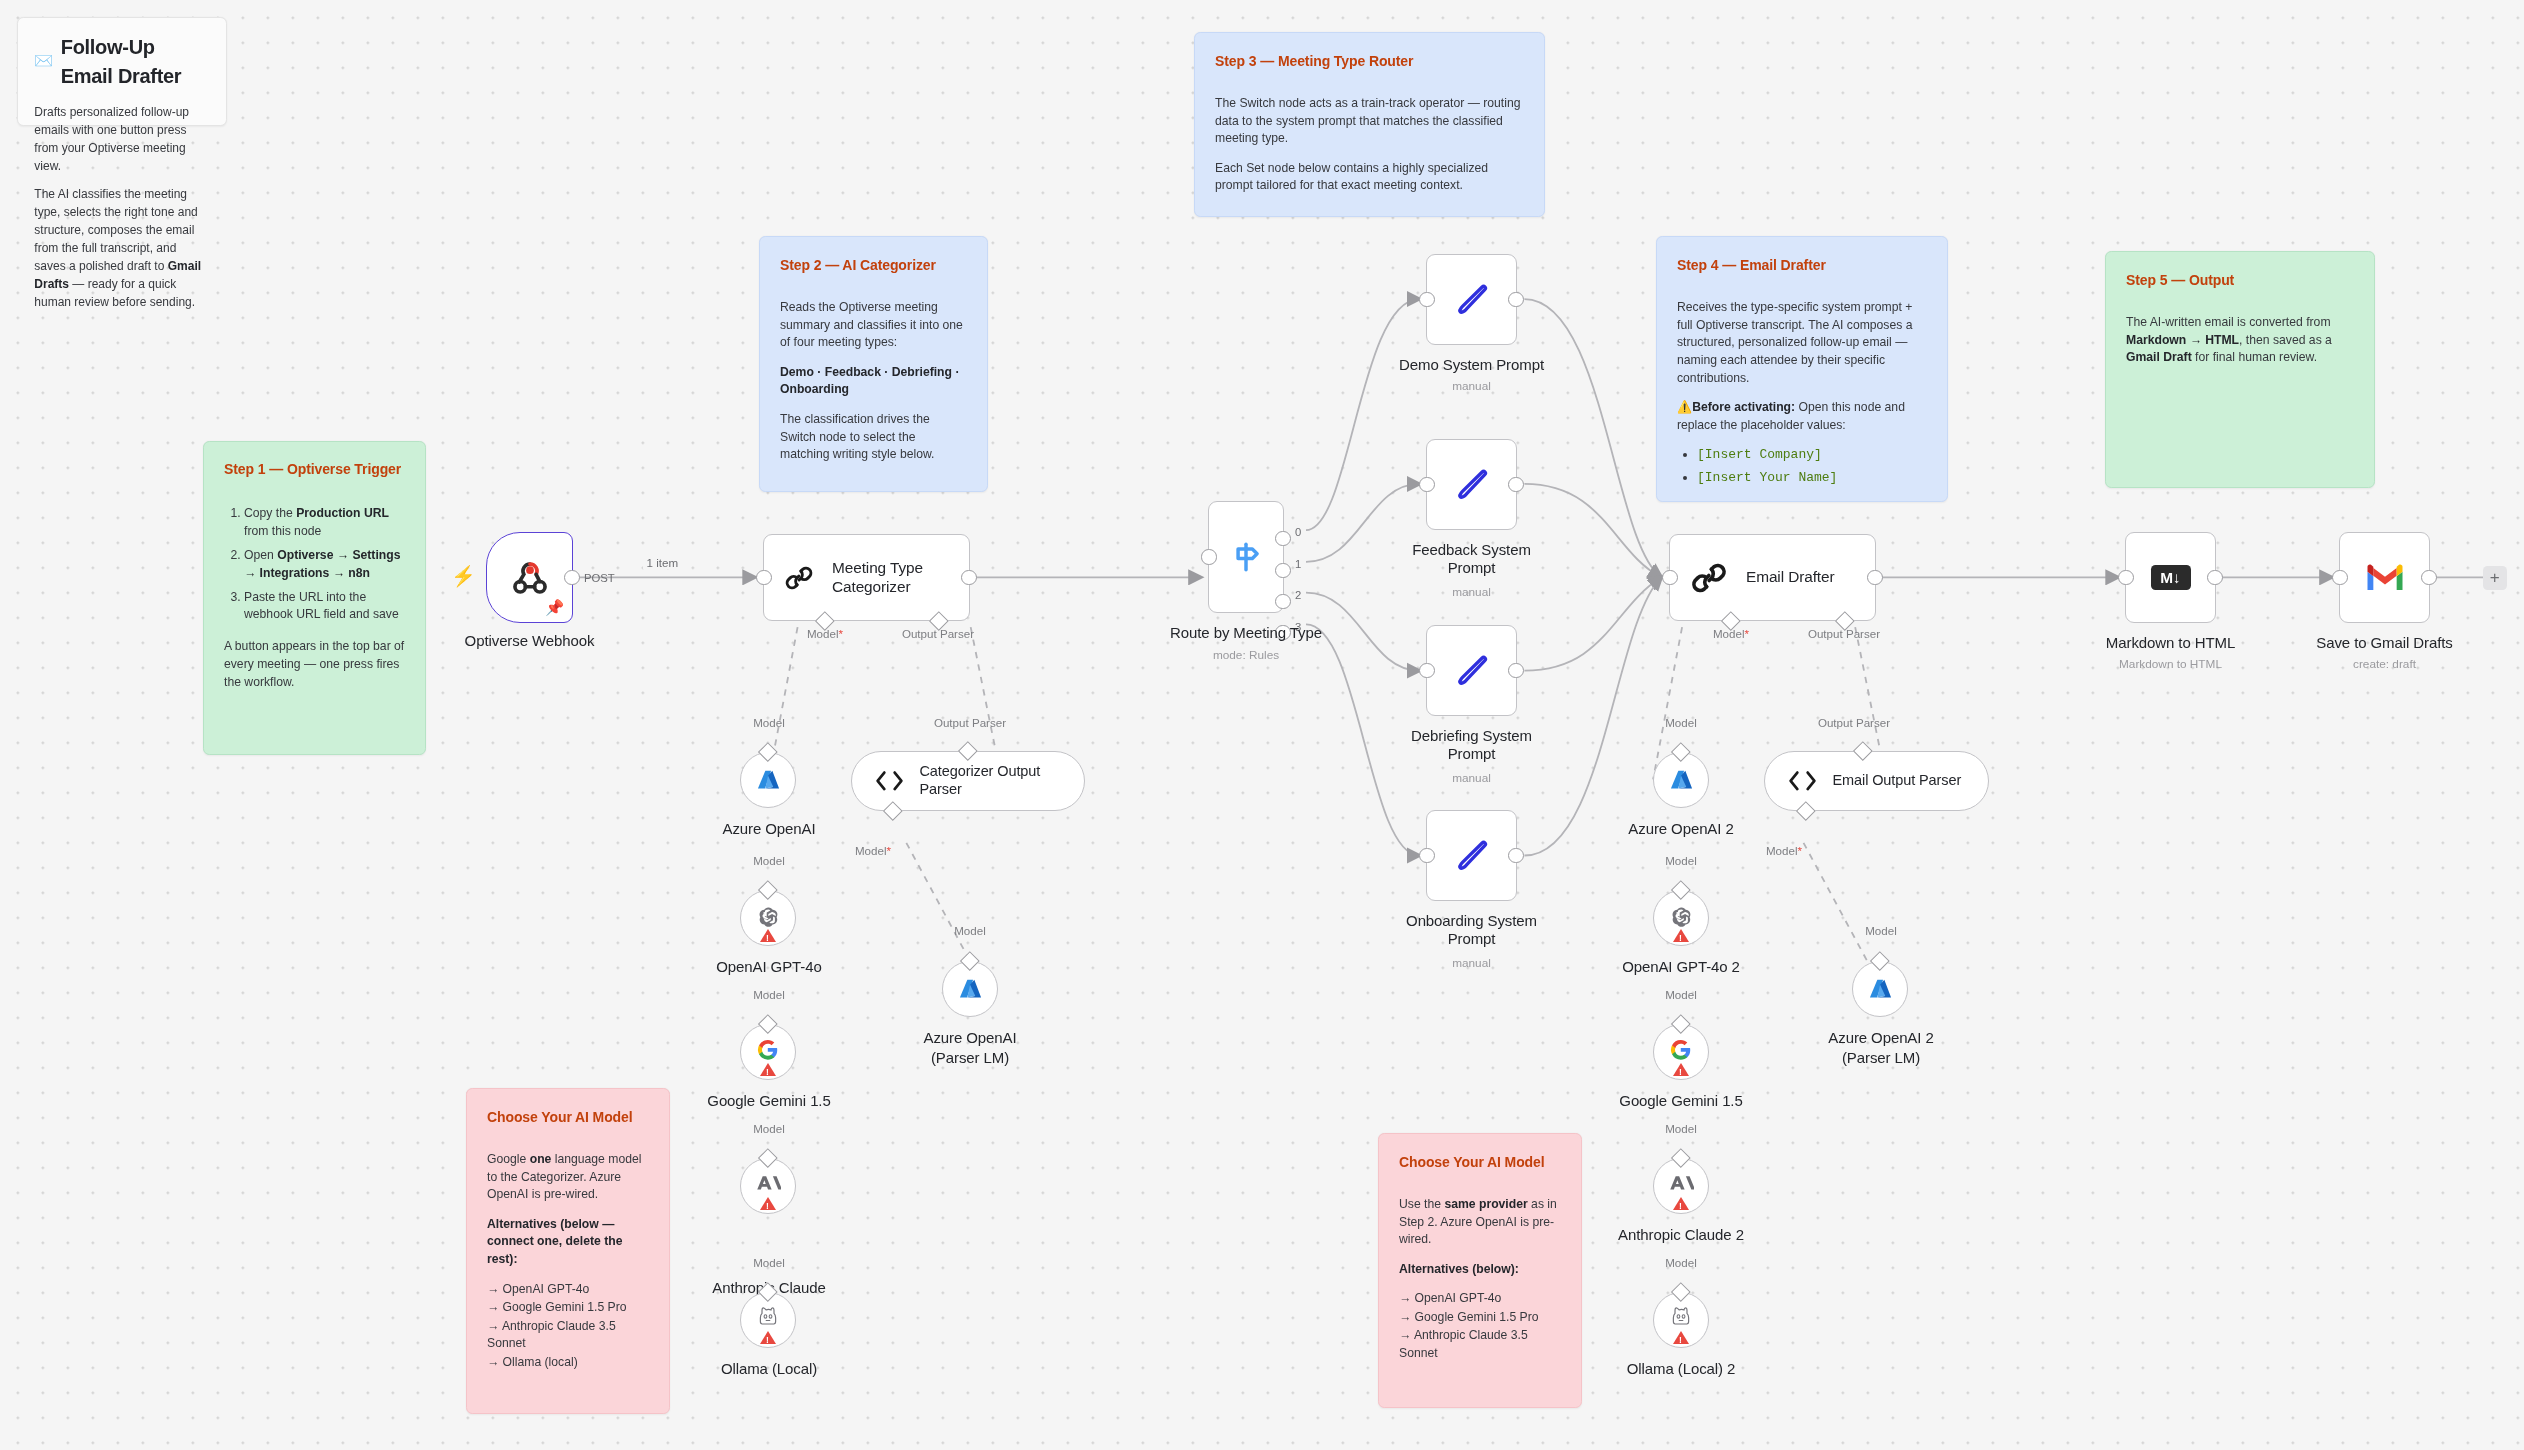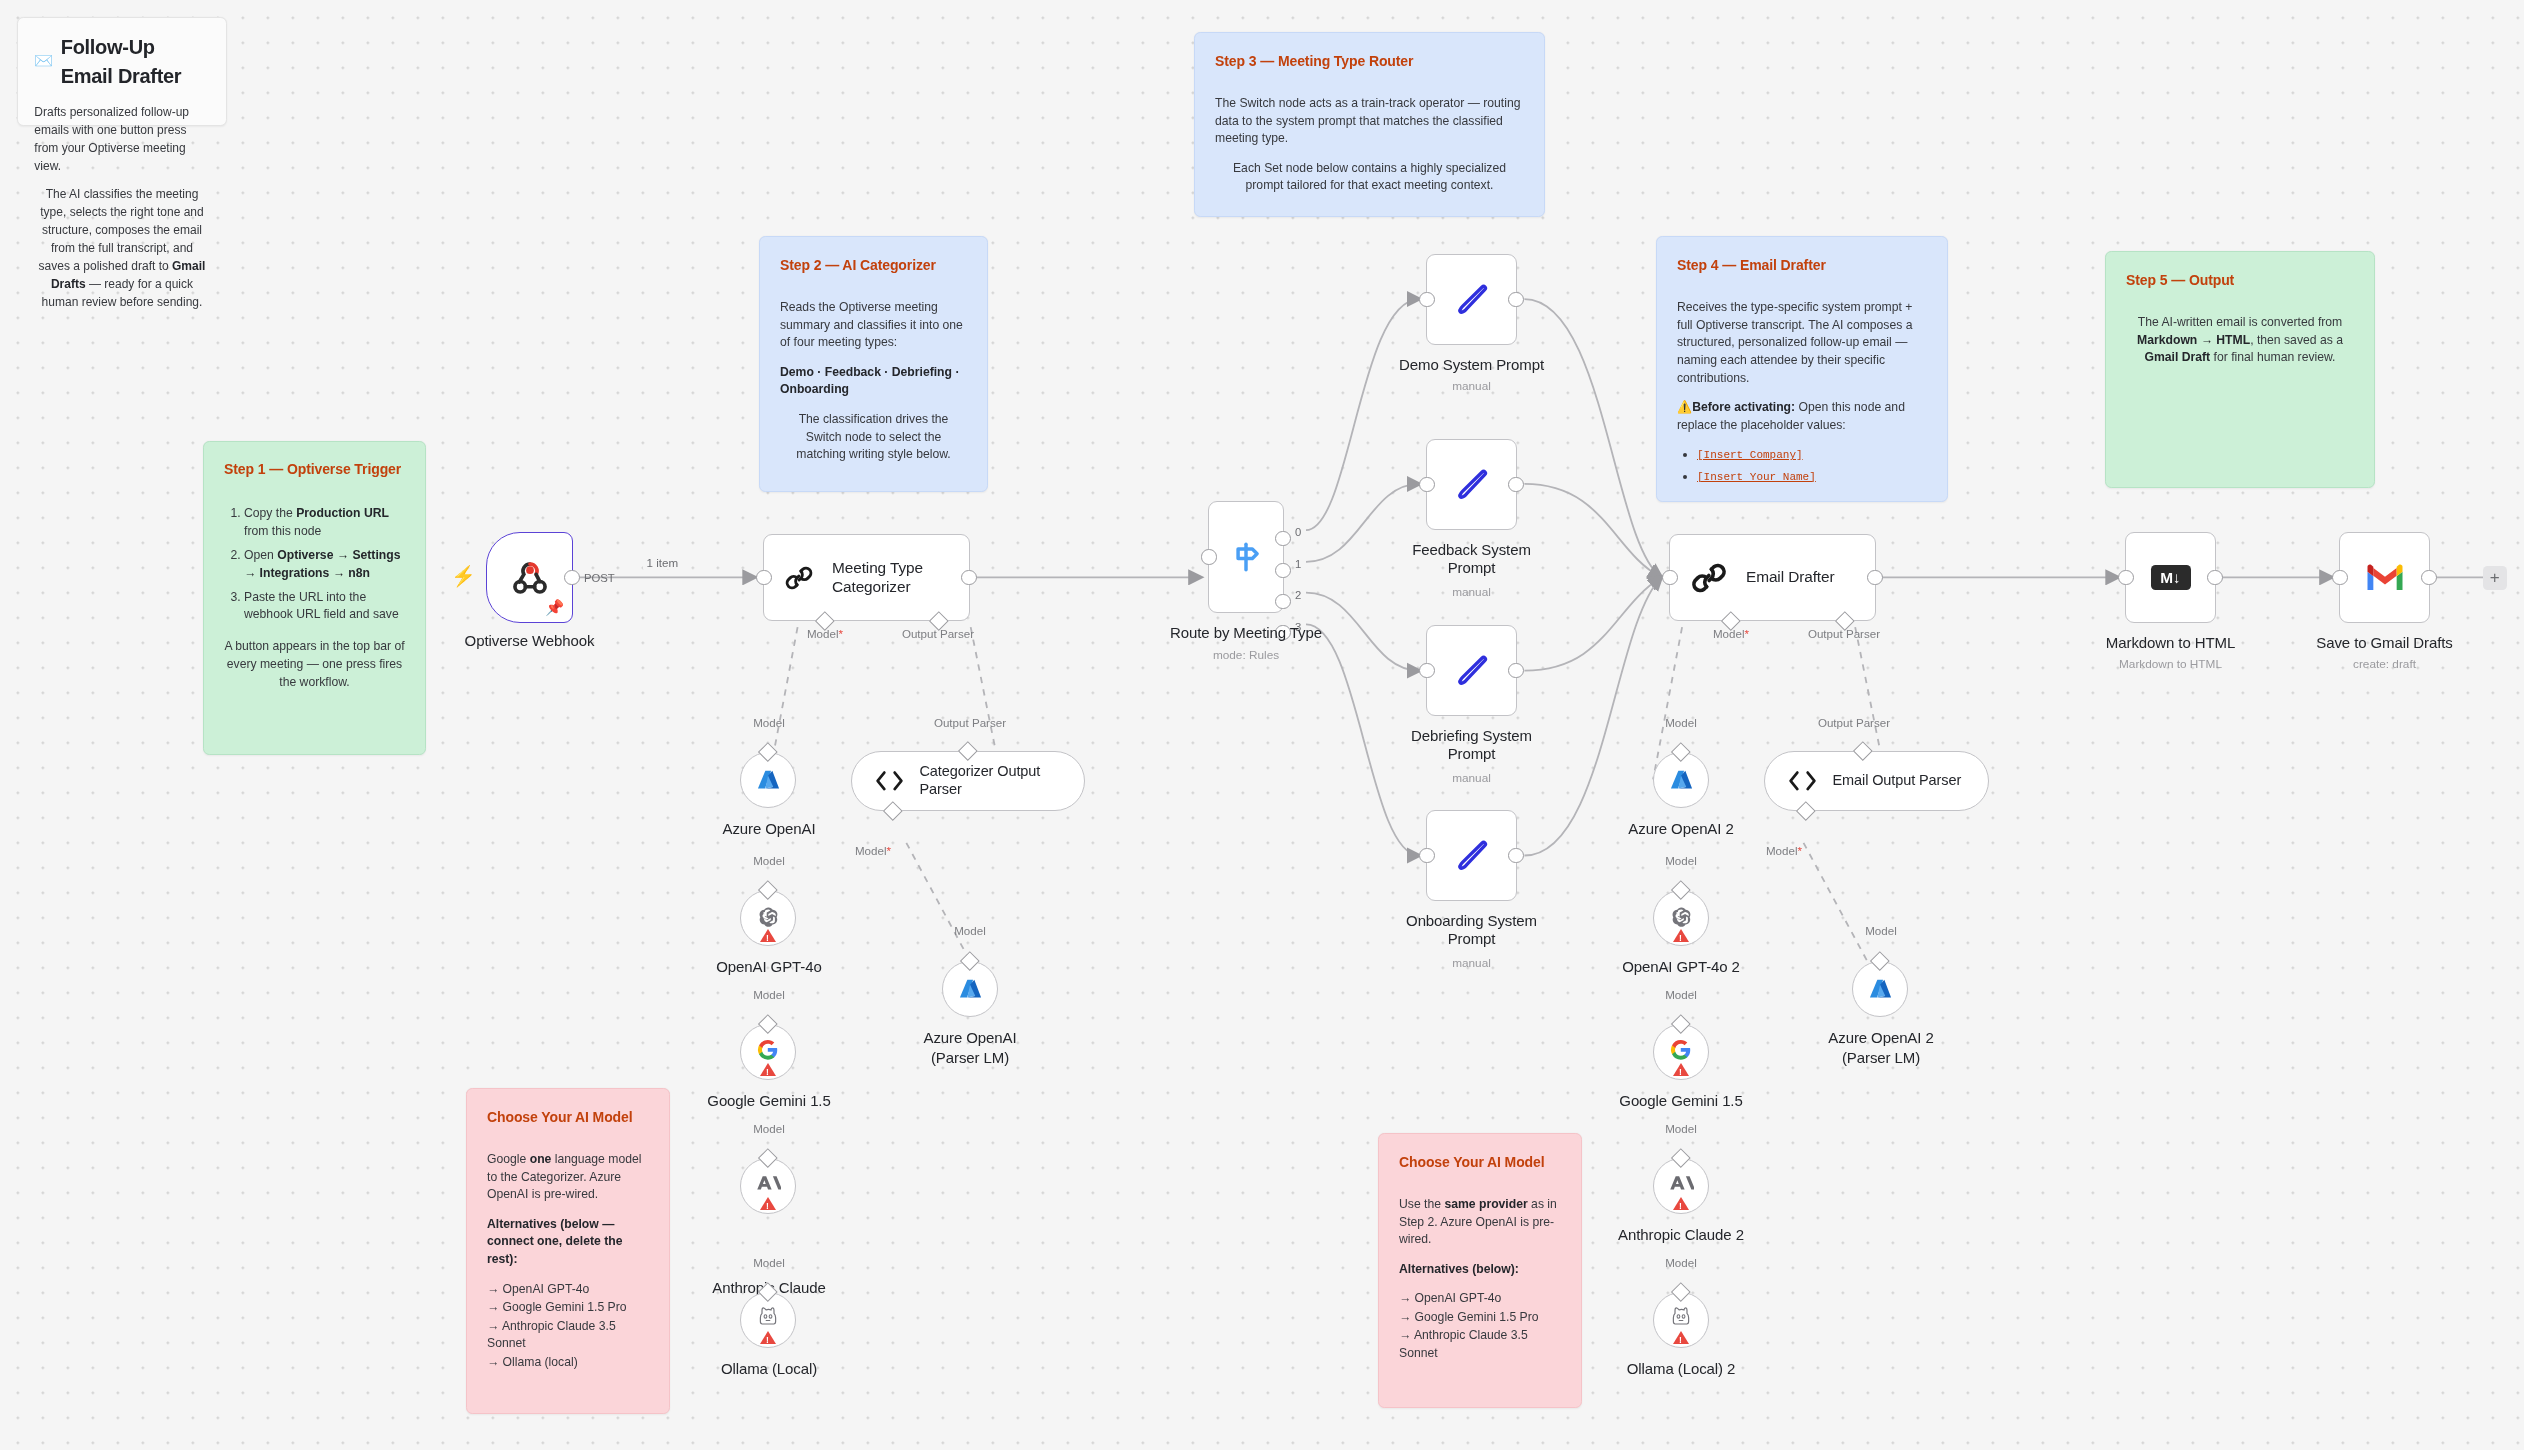--- a/index.html
+++ b/index.html
@@ -24,27 +24,27 @@
     position:absolute;
     border-radius:6.3px;
     padding:18px 20px;
     font-size:14px;
     line-height:1.45;
     border:0.9px solid rgba(0,0,0,.07);
     box-shadow:0 0.9px 1.8px rgba(0,0,0,.05);
   }
   .sticky h3 { margin:0 0 16.3px 0; font-size:16px; font-weight:700; color:#c2410c; letter-spacing:-0.1px; }
   .sticky p { margin:0 0 11.8px 0; }
-  .sticky p:last-child { margin-bottom:0;text-align:center; }
+  .sticky p:last-child { margin-bottom:0; }
   .sticky b, .sticky strong { font-weight:700; color:#24262b; }
   .sticky ol { margin:0; padding-left:22px; }
   .sticky ol li { margin-bottom:6.3px; }
   .sticky ul { margin:3.6px 0 0 0; padding-left:22px; }
   .sticky ul li { margin-bottom:3.6px; }
-  .sticky .mono { font-family:"Liberation Mono", monospace; color:#c2410c; font-size:11px;text-decoration:underline; }
+  .sticky .mono { font-family:"Liberation Mono", monospace; color:#4d7c0f; font-size:13px; }
   .sticky-white { background:#fbfbfb; border:0.9px solid #e4e4e4; }
   .sticky-green { background:#ccf0d7; border:0.9px solid #b6e3c5; }
   .sticky-blue  { background:#d9e6fb; border:0.9px solid #c7d9f7; }
   .sticky-pink  { background:#fbd5d9; border:0.9px solid #f5c3c8; }
 
   #note-title { left:17px; top:17px; width:210px; height:109px; padding:14.5px 16.3px; }
   #note-title .title-row { display:flex; align-items:center; gap:7.3px; margin-bottom:12.7px; }
   #note-title .title-row .big { font-size:20px; font-weight:700; color:#23252a; letter-spacing:-0.3px; }
   #note-title p { font-size:12px; line-height:1.5; margin-bottom:10px; }
 

